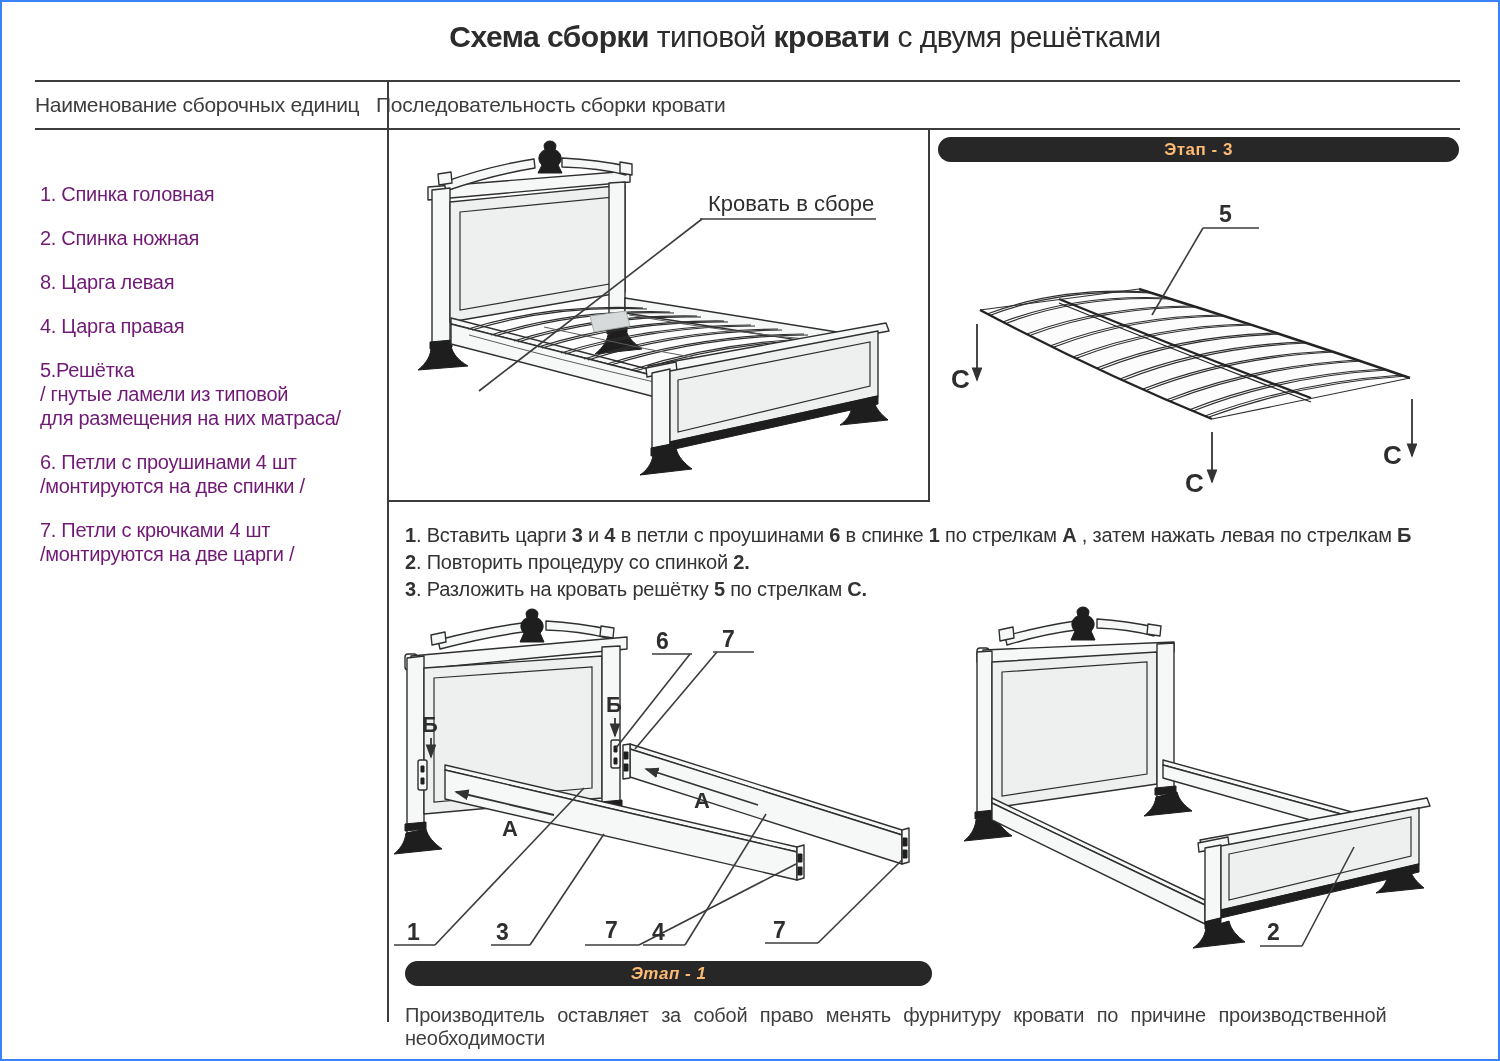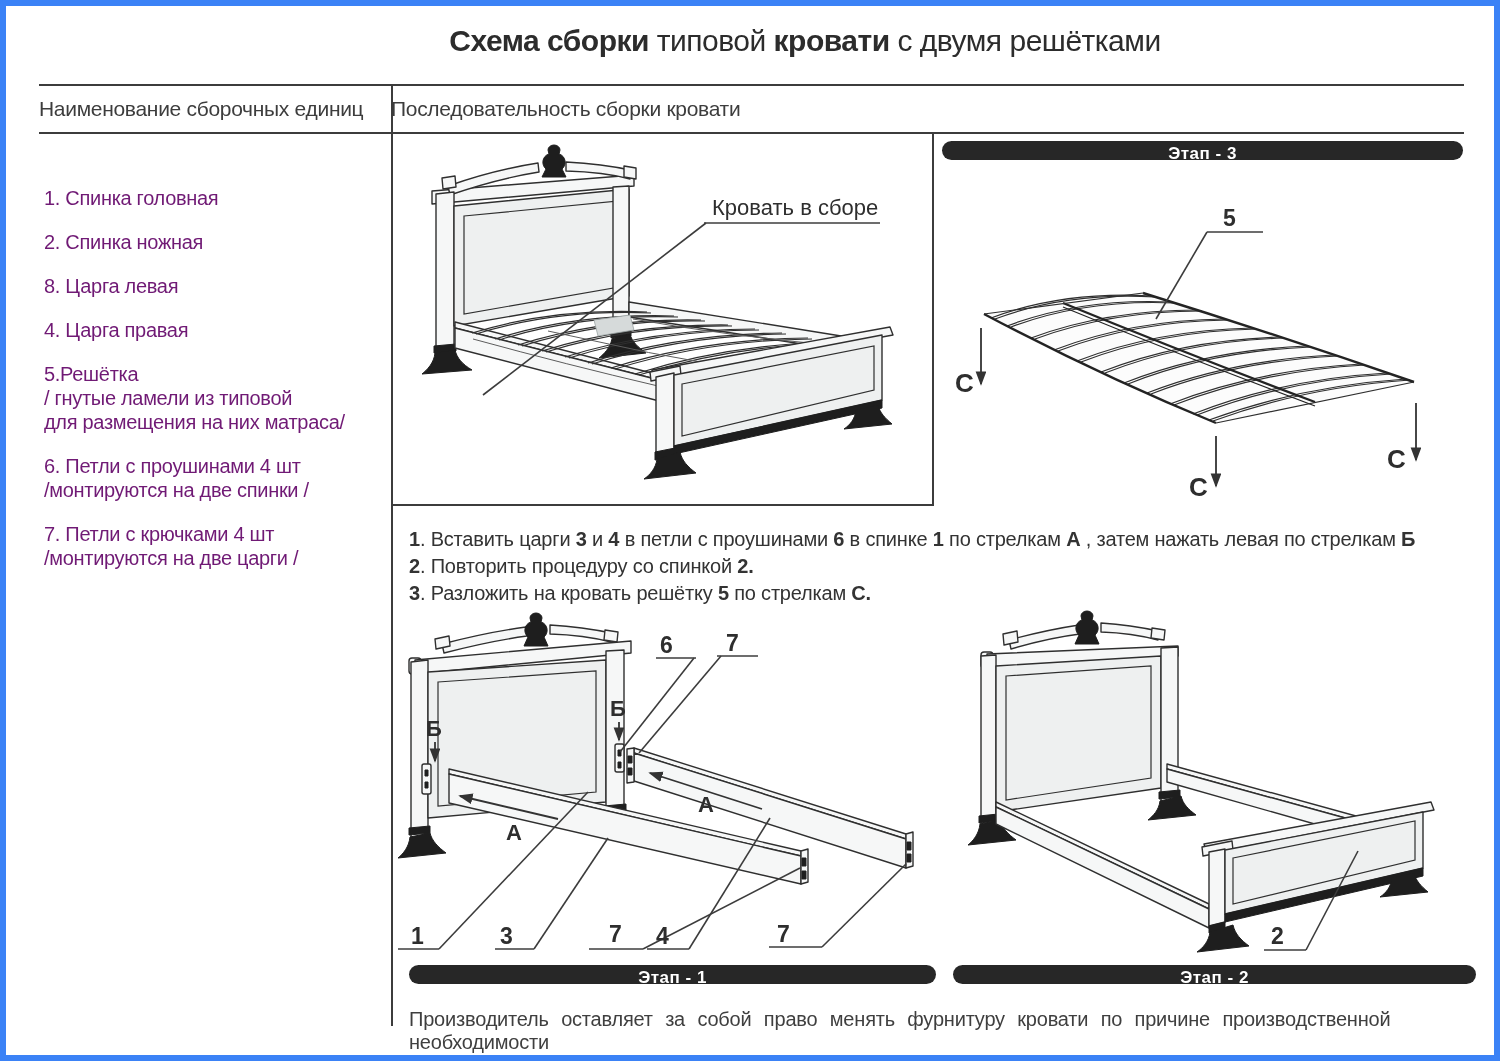--- a/index.html
+++ b/index.html
@@ -1,35 +1,35 @@
 <!DOCTYPE html>
 <html><head>
 <meta charset="utf-8">
 <style>
   html,body{margin:0;padding:0;background:#e8e8e8;}
   .page{
     position:relative;width:1500px;height:1061px;background:#ffffff;
     font-family:"Liberation Sans",sans-serif;color:#3a3a3a;overflow:hidden;
-    border:6px solid #3b82f6;box-sizing:border-box;
+    border:2px solid #3b82f6;box-sizing:border-box;
   }
   .hrule{position:absolute;height:2px;background:#3c3c3c;}
   .vrule{position:absolute;width:2px;background:#3c3c3c;}
   .title{
     position:absolute;top:18px;left:120px;right:10px;text-align:center;
     font-size:30px;color:#2c2c2c;letter-spacing:-0.5px;white-space:nowrap;
   }
   .title .seg-b{font-weight:bold;}
   .col-header{position:absolute;font-size:21px;color:#3d3d3d;text-align:left;letter-spacing:-0.3px;}
   .parts-list{position:absolute;left:38px;top:180px;width:330px;}
   .part-item{margin-bottom:20px;font-size:20px;line-height:24px;color:#701a75;letter-spacing:-0.3px;}
   .instructions{position:absolute;left:403px;top:520px;width:1080px;font-size:20px;line-height:27px;color:#333;letter-spacing:-0.2px;}
   .instructions .seg-b{font-weight:bold;}
   .pill{
-    position:absolute;height:19px;background:#272727;border-radius:13px;
-    color:#ffffff;font-weight:bold;font-size:17px;text-align:center;line-height:25px;letter-spacing:0.5px;
+    position:absolute;height:25px;background:#272727;border-radius:13px;
+    color:#fdba74;font-weight:bold;font-size:17px;text-align:center;line-height:25px;letter-spacing:0.5px;
   }
   .footer-note{position:absolute;left:403px;right:8px;top:1002px;font-size:20px;color:#3f3f3f;word-spacing:0.35em;letter-spacing:-0.2px;}
   svg{position:absolute;overflow:visible;}
   svg .wood{fill:#f6f7f7;stroke:#2f2f2f;stroke-width:1.4;stroke-linejoin:round;}
   svg .panel{fill:#eef0f0;stroke:#2f2f2f;stroke-width:1.4;stroke-linejoin:round;}
   svg .dark{fill:#1e1e1e;stroke:#1e1e1e;stroke-width:1;stroke-linejoin:round;}
   svg .line{fill:none;stroke:#2f2f2f;stroke-width:1.2;}
   svg .thin{fill:none;stroke:#5c5c5c;stroke-width:1;}
   svg .rail{fill:none;stroke:#232323;stroke-width:2.4;}
   svg .cline{fill:none;stroke:#3c3c3c;stroke-width:1.6;}
@@ -47,21 +47,21 @@
   <div class="title"><span class="seg-b">Схема сборки</span><span> типовой </span><span class="seg-b">кровати</span><span> с двумя решётками</span></div>
 
   <div class="hrule" style="left:33px;top:78px;width:1425px;"></div>
   <div class="hrule" style="left:33px;top:126px;width:1425px;"></div>
   <div class="vrule" style="left:385px;top:78px;height:942px;"></div>
 
   <div class="vrule" style="left:926px;top:126px;height:374px;"></div>
   <div class="hrule" style="left:385px;top:498px;width:543px;"></div>
 
   <div class="col-header" style="left:33px;top:91px;width:352px;">Наименование  сборочных единиц</div>
-  <div class="col-header" style="left:385px;top:91px;width:1073px;">Последовательность сборки кровати</div>
+  <div class="col-header" style="left:374px;top:91px;width:1073px;">Последовательность сборки кровати</div>
 
   <div class="parts-list">
     <div class="part-item">
         <div>1.   Спинка головная</div>
       </div>
     <div class="part-item">
         <div>2. Спинка ножная</div>
       </div>
     <div class="part-item">
         <div>8. Царга левая</div>
@@ -312,18 +312,17 @@
     <polygon class="dark" points="258,320 274,316 274,323 258,327"></polygon>
     <polygon class="dark" points="274,308 472,262 472,270 274,316"></polygon>
     <path class="dark" d="M259,326 C258,335 252,342 246,346 L298,340 C290,334 284,328 282,319 Z"></path>
     <path class="dark" d="M441,272 C440,281 435,287 429,291 L477,286 C470,280 465,275 463,267 Z"></path>
 
     <text class="num" x="320" y="338">2</text>
     <path class="cline" d="M313,344 L355,344"></path>
     <path class="cline" d="M355,344 L407,245"></path>
   </svg>
 
-  <div class="pill" style="left:403px;top:959px;width:527px;">Этап - 1</div>
-  <div class="pill" style="left:947px;top:959px;width:523px;">Этап -  2</div>
+  <div class="pill" style="left:403px;top:959px;width:527px;font-style:italic;">Этап - 1</div>
 
   <div class="footer-note">Производитель  оставляет  за  собой  право  менять  фурнитуру  кровати  по  причине производственной необходимости</div>
 
 </div>
 
 </body></html>

